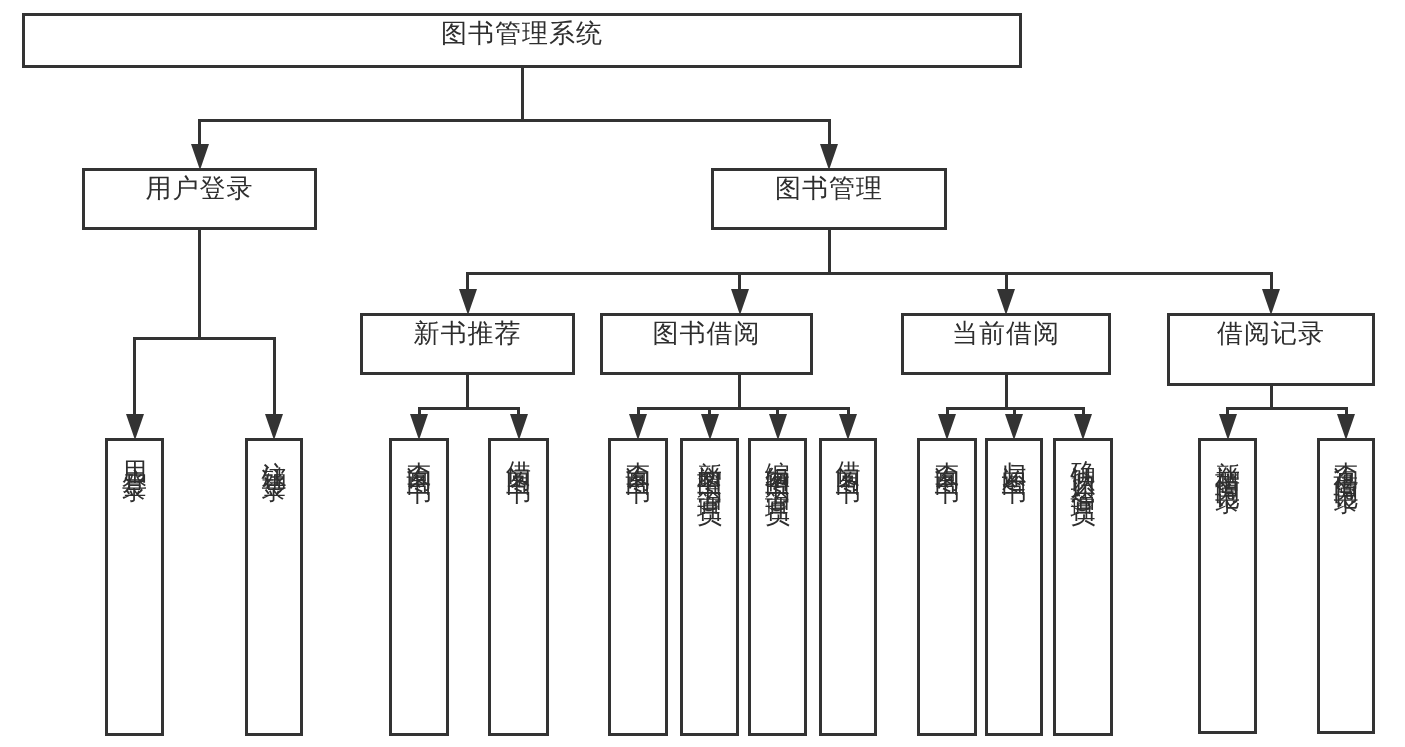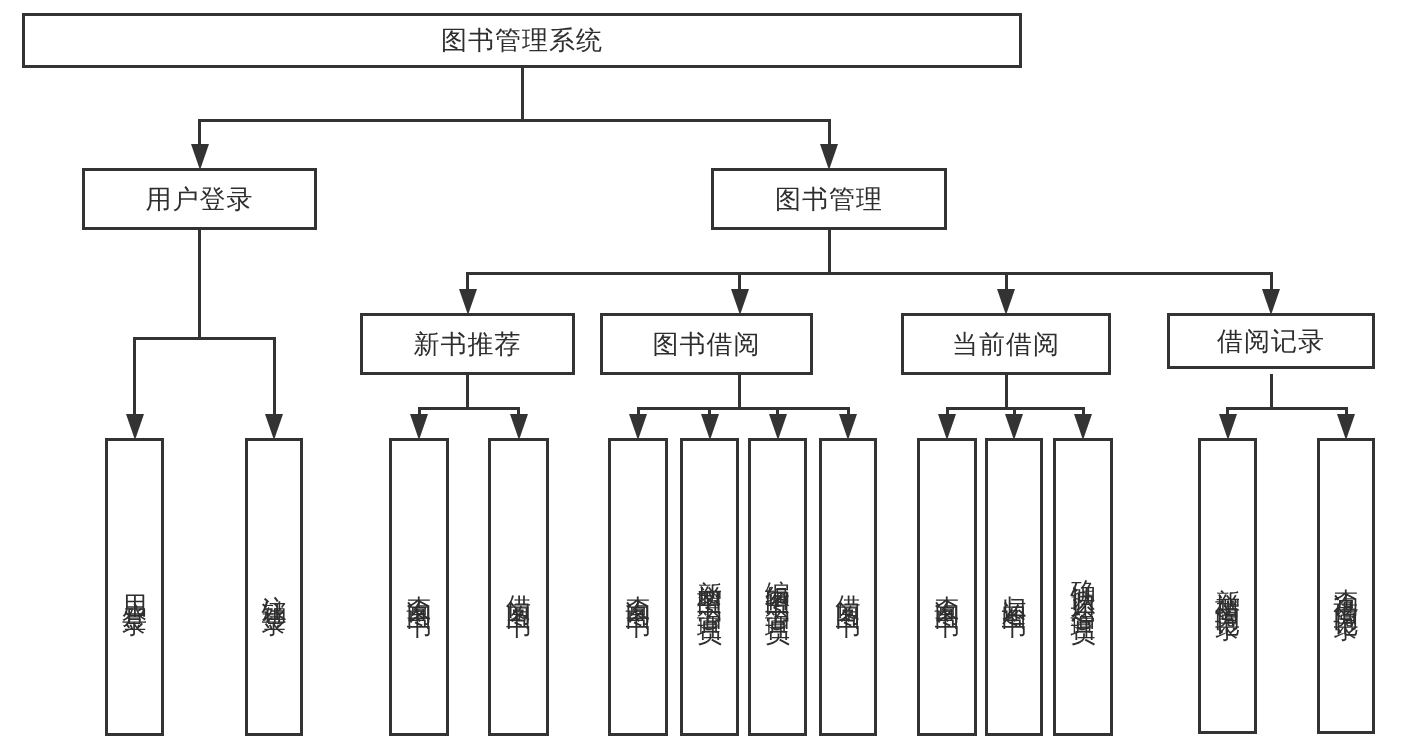--- a/index.html
+++ b/index.html
@@ -12,21 +12,21 @@
   body{
     width:1405px;height:747px;overflow:hidden;
     font-family:"DejaVu Sans","Liberation Sans",sans-serif;
   }
   #canvas{
     position:relative;width:1405px;height:747px;background:var(--bg);
   }
   .node{
     position:absolute;box-sizing:border-box;
     background:var(--bg);border:3px solid var(--line);
-    display:flex;align-items:center;justify-content:center;
+    display:flex;justify-content:center;
     color:var(--text);z-index:2;
   }
   .node.h .label{
     font-size:26px;letter-spacing:1px;white-space:nowrap;
   }
   .node.v .label{
     writing-mode:vertical-rl;text-orientation:mixed;
     font-size:25px;letter-spacing:6px;line-height:1;white-space:nowrap;
   }
   .seg{
@@ -111,21 +111,21 @@
     </div>
     <div class="node h" style="left: 360px; top: 313px; width: 215px; height: 62px;">
       <span class="label">新书推荐</span>
     </div>
     <div class="node h" style="left: 600px; top: 313px; width: 213px; height: 62px;">
       <span class="label">图书借阅</span>
     </div>
     <div class="node h" style="left: 901px; top: 313px; width: 210px; height: 62px;">
       <span class="label">当前借阅</span>
     </div>
-    <div class="node h" style="left: 1167px; top: 313px; width: 208px; height: 56px;">
+    <div class="node h" style="left: 1167px; top: 313px; width: 208px; height: 73px;">
       <span class="label">借阅记录</span>
     </div>
     <div class="node v" style="left: 105px; top: 438px; width: 59px; height: 298px;">
       <span class="label">用户登录</span>
     </div>
     <div class="node v" style="left: 245px; top: 438px; width: 58px; height: 298px;">
       <span class="label">注销登录</span>
     </div>
     <div class="node v" style="left: 389px; top: 438px; width: 60px; height: 298px;">
       <span class="label">查询图书</span>

